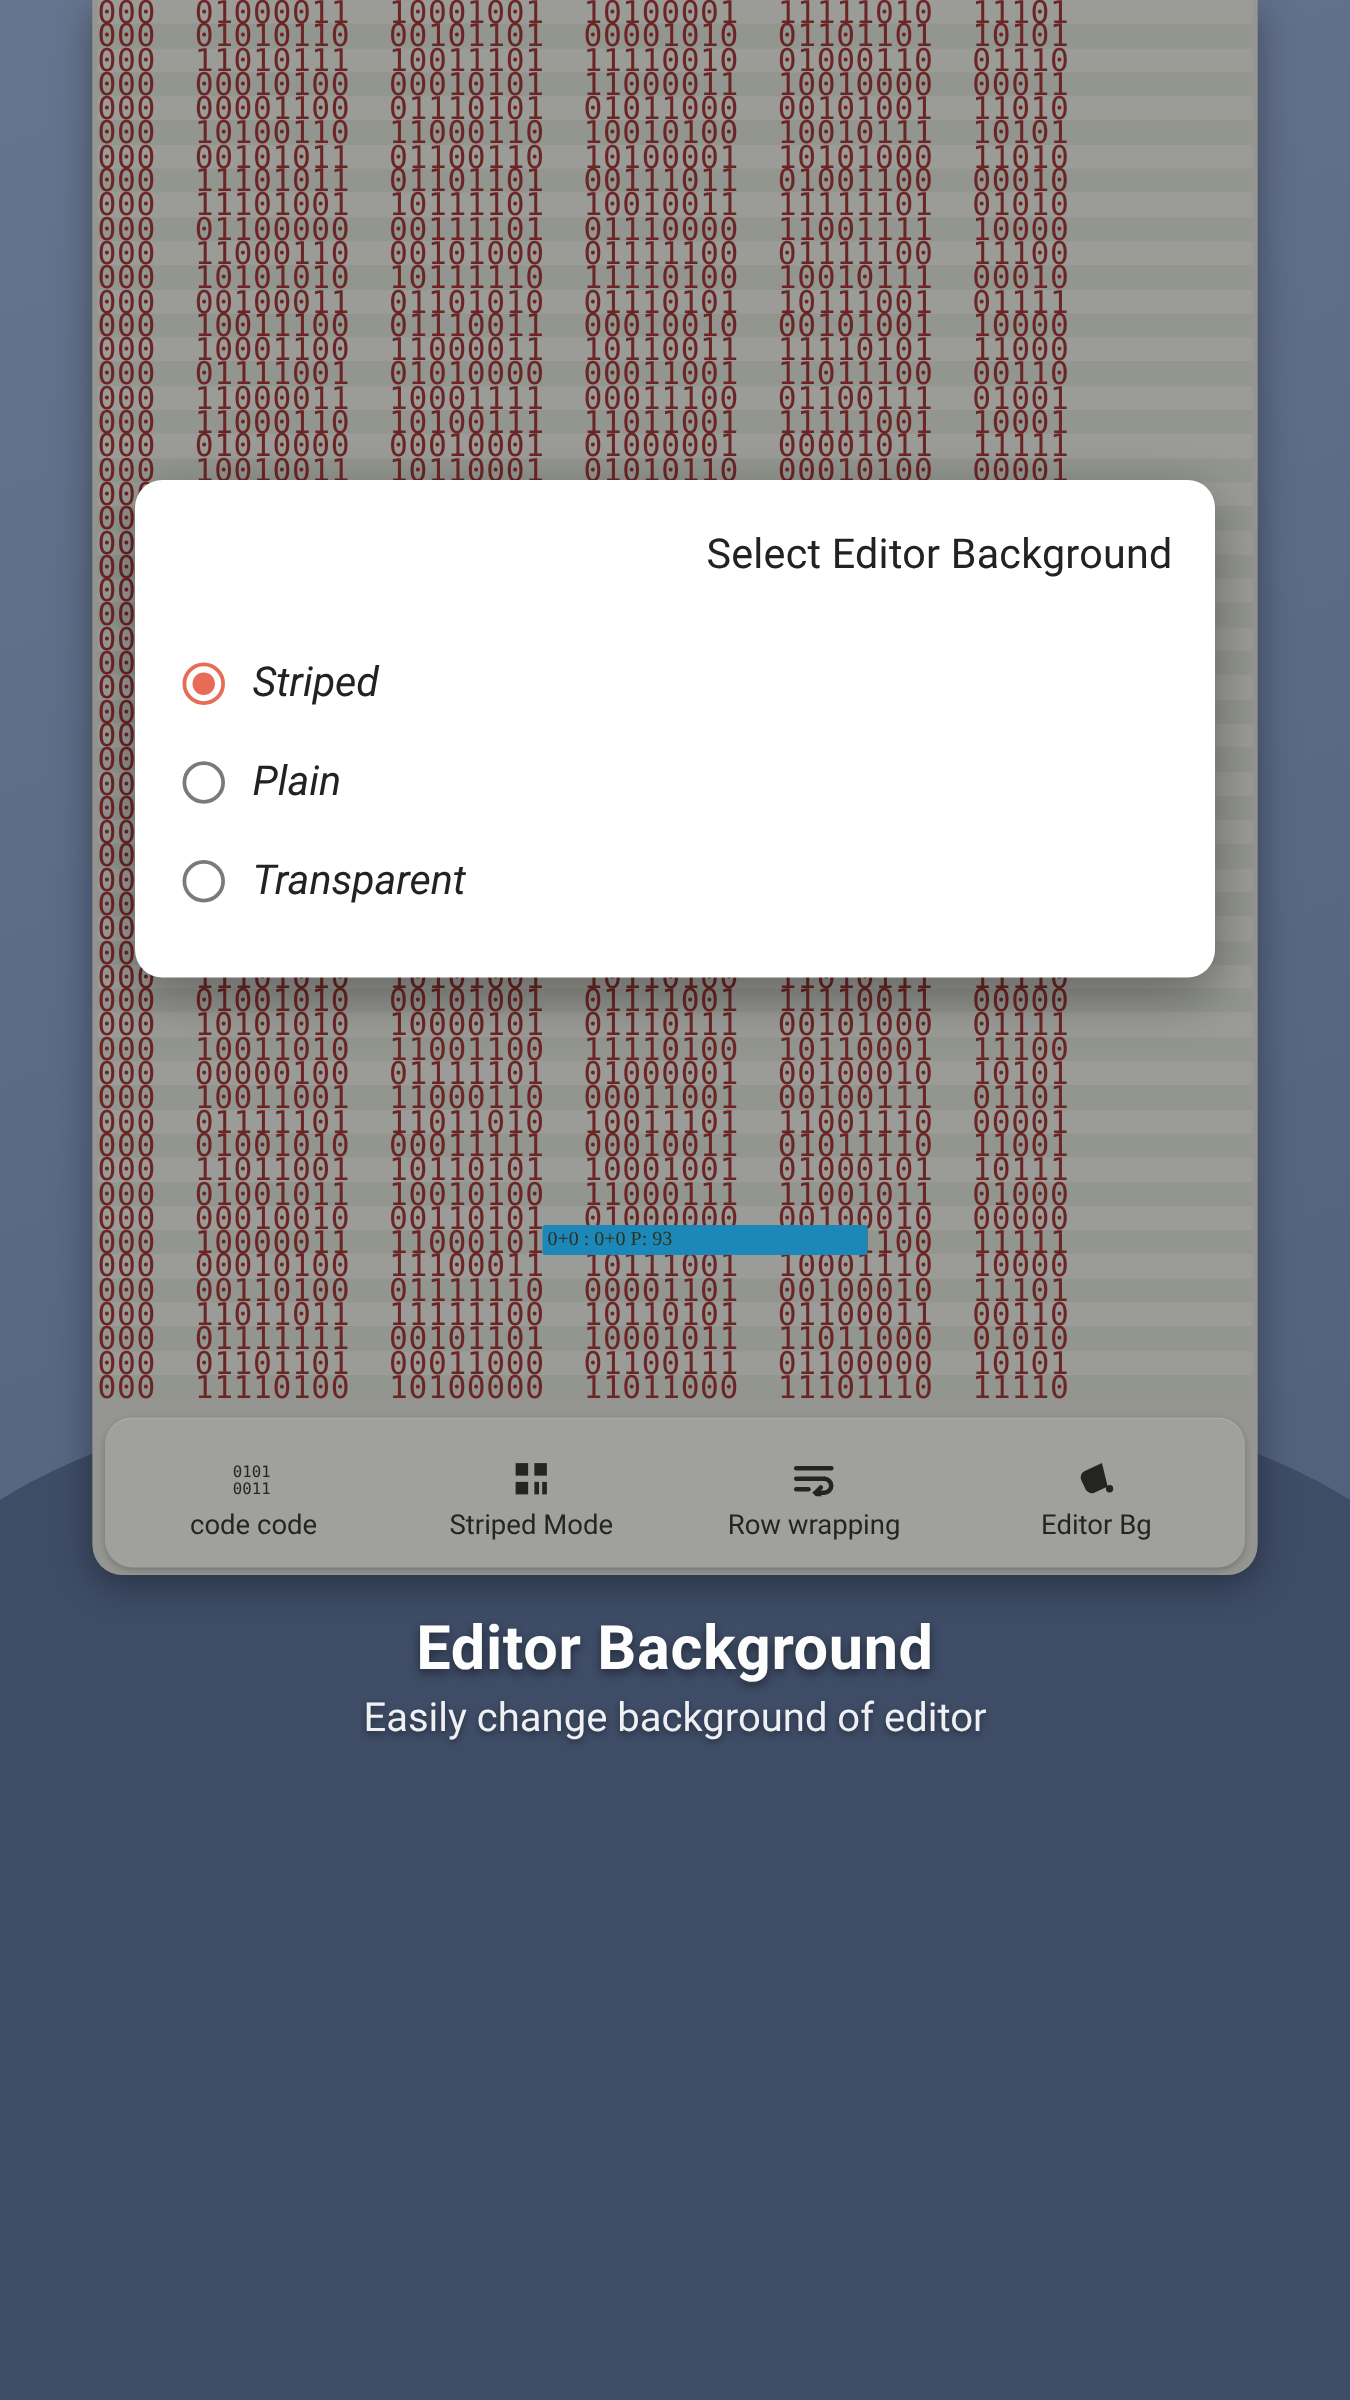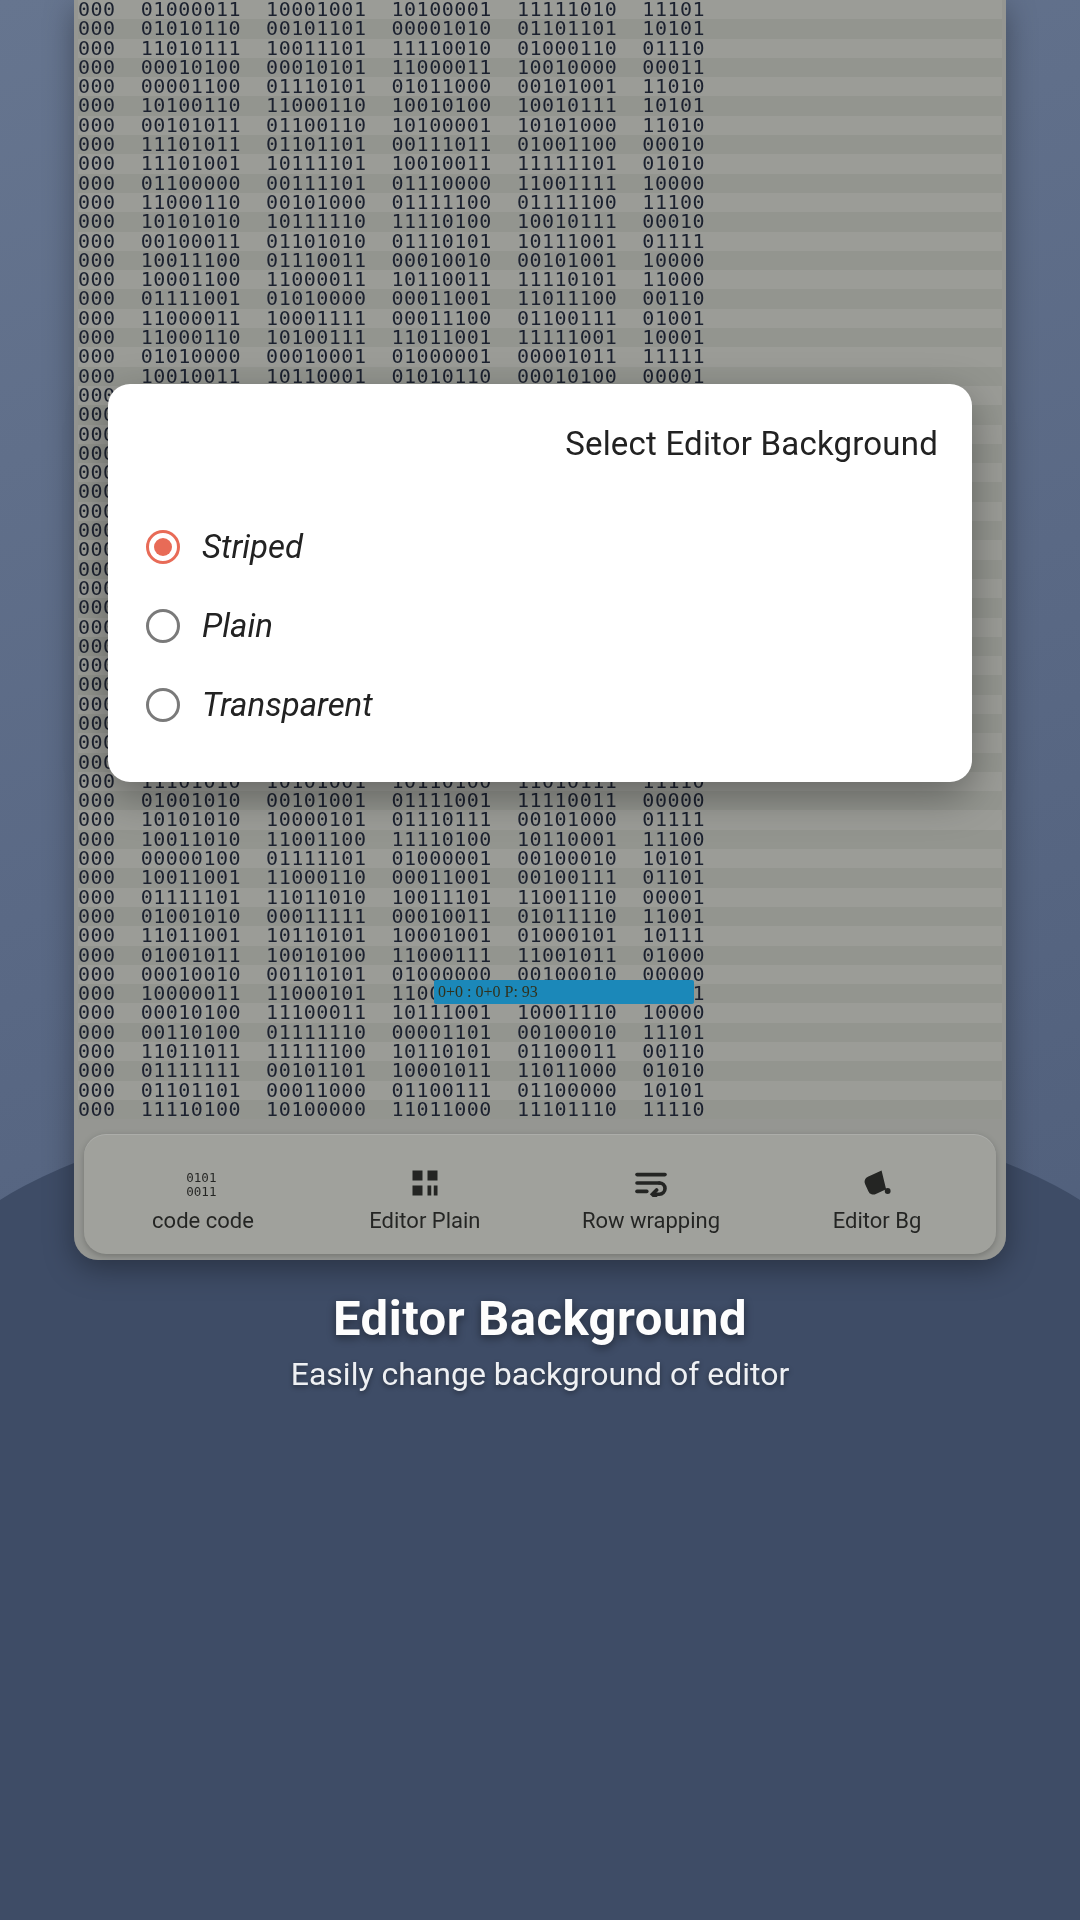--- a/index.html
+++ b/index.html
@@ -26,23 +26,23 @@
     border-radius: 0 0 24px 24px;
     overflow: hidden;
     box-shadow: 0 8px 30px rgba(0,0,0,.35);
   }
 
   .hex-area {
     position: absolute;
     inset: 0;
     padding: 0 4px;
     font-family: ui-monospace, SFMono-Regular, Menlo, Consolas, monospace;
-    font-size: 20px;
+    font-size: 25px;
     line-height: 19.3px;
-    color: #0f172a;
+    color: #7f1d1d;
     white-space: pre;
     letter-spacing: .5px;
     overflow: hidden;
   }
   .hex-area .row { display:block; }
   .hex-area .row:nth-child(odd){ background:#bfc1ba; }
   .hex-area .row:nth-child(even){ background:#b5b7af; }
 
   .status-pill {
     position: absolute;
@@ -190,21 +190,21 @@
       <div class="tool-btn">
         <span class="ic">
           <svg viewBox="0 0 24 24" width="30" height="30" fill="#1b1c1a">
             <rect x="2" y="2" width="8" height="8"></rect>
             <rect x="14" y="2" width="8" height="8"></rect>
             <rect x="2" y="14" width="8" height="8"></rect>
             <rect x="14" y="14" width="3" height="8"></rect>
             <rect x="19" y="14" width="3" height="8"></rect>
           </svg>
         </span>
-        <span>Editor Plain</span>
+        <span>Striped Mode</span>
       </div>
       <div class="tool-btn">
         <span class="ic">
           <svg viewBox="0 0 24 20" width="34" height="28" fill="none" stroke="#1b1c1a" stroke-width="2.6" stroke-linecap="round">
             <line x1="2" y1="4" x2="22" y2="4"></line>
             <line x1="2" y1="10" x2="18" y2="10"></line>
             <path d="M18 10 a4 4 0 0 1 0 8 h-4"></path>
             <polyline points="16,15 13,18 16,21" fill="none"></polyline>
             <line x1="2" y1="16" x2="9" y2="16"></line>
           </svg>

